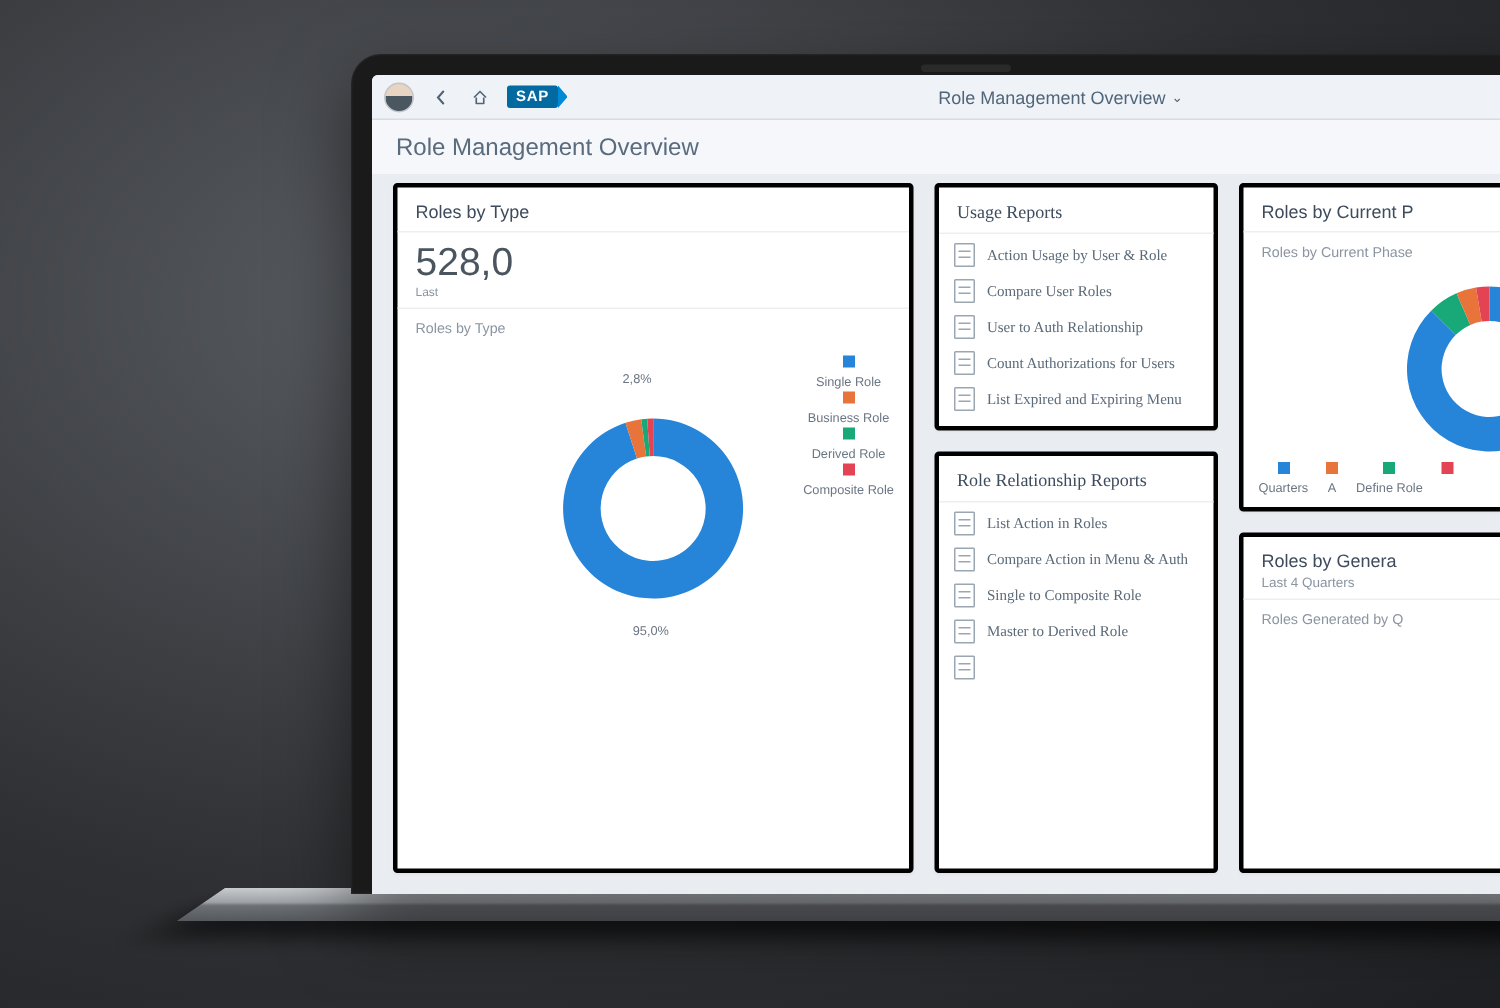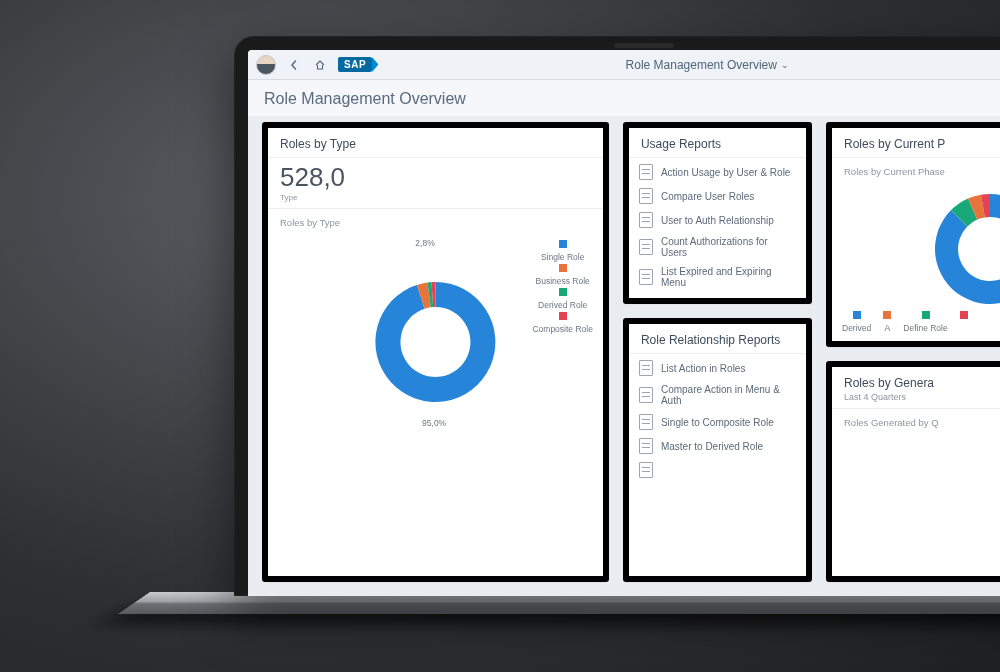--- a/index.html
+++ b/index.html
@@ -81,25 +81,25 @@
   .page-header {
     padding: 10px 16px 8px;
     font-size: 16px; color:#5a6b7d; background:#f5f7fa;
   }
   .cards-row {
     display:flex; gap:14px; padding: 6px 14px 14px;
     overflow:hidden; flex:1;
   }
   .col { display:flex; flex-direction:column; gap:14px; }
   .col-main { width: 400px; }
-  .col-mid  { width: 218px; }
+  .col-mid  { width: 218px; font-family: Liberation Serif, serif; }
   .col-right{ width: 200px; flex-shrink:0;}
   .card {
     background:#fff;
-    border:6px solid #000000;
+    border:3px solid #000000;
     border-radius:3px;
     box-shadow: 0 1px 2px rgba(0,0,0,.04);
     display:flex; flex-direction:column;
   }
   .card-header {
     padding:9px 12px 6px;
     font-size:12px; color:#3d4b5c;
     border-bottom:1px solid #eceff2;
   }
   .card-sub { font-size:9px; color:#8a95a1; margin-top:2px;}
@@ -153,38 +153,38 @@
 
     <div class="page">
       <div class="page-header">Role Management Overview</div>
 
       <div class="cards-row">
 
         <div class="col col-main">
           <div class="card" style="flex:1;">
             <div class="card-header">Roles by Type</div>
             <div class="big-num">528,0</div>
-            <div class="big-num-sub">Type</div>
+            <div class="big-num-sub">Last</div>
             <div style="border-top:1px solid #eceff2;"></div>
             <div class="section-label">Roles by Type</div>
             <div class="chart-wrap">
               <div class="donut-area">
                 <svg width="100%" height="100%" viewBox="0 0 200 200">
                   <g transform="translate(100,106)">
 
                     <path d="M 0 -60 A 60 60 0 1 1 -18.5 -57.1 L -10.8 -33.3 A 35 35 0 1 0 0 -35 Z" fill="#2685d9"></path>
 
                     <path d="M -18.5 -57.1 A 60 60 0 0 1 -8 -59.5 L -4.7 -34.7 A 35 35 0 0 0 -10.8 -33.3 Z" fill="#e8743b"></path>
 
                     <path d="M -8 -59.5 A 60 60 0 0 1 -4 -59.9 L -2.3 -34.9 A 35 35 0 0 0 -4.7 -34.7 Z" fill="#19a979"></path>
 
                     <path d="M -4 -59.9 A 60 60 0 0 1 0 -60 L 0 -35 A 35 35 0 0 0 -2.3 -34.9 Z" fill="#e34352"></path>
                   </g>
                 </svg>
-                <div class="pct" style="left:44%; top:2px;">2,8%</div>
+                <div class="pct" style="left:44%; top:14px;">2,8%</div>
                 <div class="pct" style="left:46%; bottom:8px;">95,0%</div>
               </div>
               <div class="legend">
                 <div class="legend-row">
                     <span class="sw" style="background:#2685d9"></span>
                     <span>Single Role</span>
                   </div>
                 <div class="legend-row">
                     <span class="sw" style="background:#e8743b"></span>
                     <span>Business Role</span>
@@ -264,21 +264,21 @@
                   <path d="M 0 -55 A 55 55 0 1 1 -38.9 -38.9 L -22.6 -22.6 A 32 32 0 1 0 0 -32 Z" fill="#2685d9"></path>
                   <path d="M -38.9 -38.9 A 55 55 0 0 1 -22 -50.5 L -12.8 -29.4 A 32 32 0 0 0 -22.6 -22.6 Z" fill="#19a979"></path>
                   <path d="M -22 -50.5 A 55 55 0 0 1 -9 -54.3 L -5.2 -31.6 A 32 32 0 0 0 -12.8 -29.4 Z" fill="#e8743b"></path>
                   <path d="M -9 -54.3 A 55 55 0 0 1 0 -55 L 0 -32 A 32 32 0 0 0 -5.2 -31.6 Z" fill="#e34352"></path>
                 </g>
               </svg>
             </div>
             <div class="legend2">
               <div class="legend-row">
                   <span class="sw" style="background:#2685d9"></span>
-                  <span>Derived</span>
+                  <span>Quarters</span>
                 </div>
               <div class="legend-row">
                   <span class="sw" style="background:#e8743b"></span>
                   <span>A</span>
                 </div>
               <div class="legend-row">
                   <span class="sw" style="background:#19a979"></span>
                   <span>Define Role</span>
                 </div>
               <div class="legend-row">

